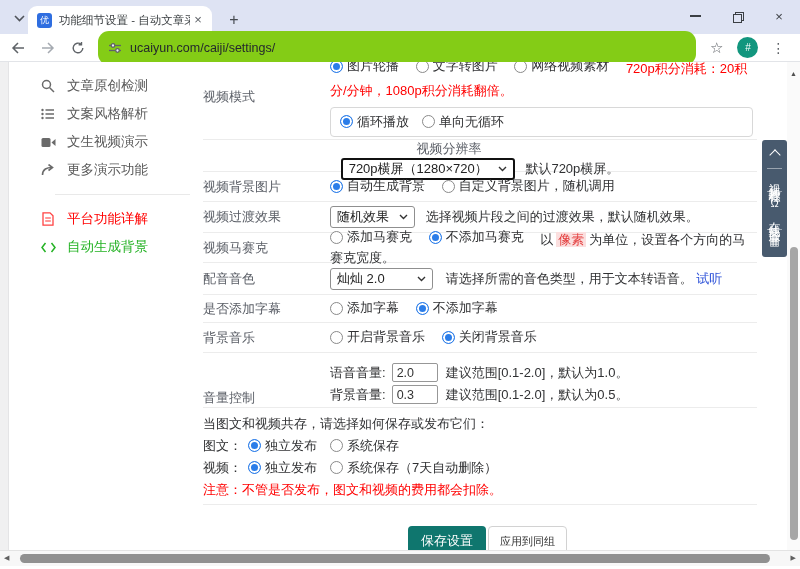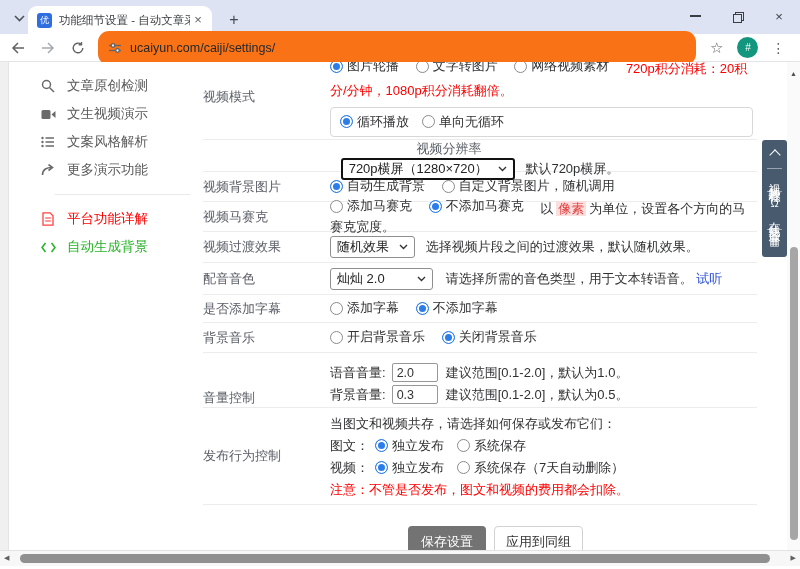--- a/index.html
+++ b/index.html
@@ -16,21 +16,21 @@
   .newtab { position:absolute; left:222px; top:9px; width:24px; height:22px; color:#454a50; font-size:16px; text-align:center; line-height:21px; cursor:pointer; }
   .wincontrols { position:absolute; right:0; top:0; height:32px; display:flex; }
   .winbtn { width:42px; height:32px; display:flex; align-items:center; justify-content:center; color:#3b3f44; font-size:13px; cursor:pointer; }
   .win-min { width:11px; height:1.4px; background:#3b3f44; display:block; }
   .win-restore { position:relative; width:9px; height:9px; display:block; }
   .win-restore:before { content:""; position:absolute; left:2.5px; top:0; width:7px; height:7px; border:1.2px solid #3b3f44; background:transparent; }
   .win-restore:after { content:""; position:absolute; left:0; top:2.5px; width:7px; height:7px; border:1.2px solid #3b3f44; background:#dee3f3; }
 
   .toolbar { position:absolute; left:0; top:34px; width:800px; height:28px; background:#fff; border-bottom:1px solid #e2e4e8; display:flex; align-items:center; }
   .navbtn { width:24px; height:24px; display:flex; align-items:center; justify-content:center; margin-left:6px; border-radius:50%; cursor:pointer; }
-  .urlbar { margin-left:8px; width:598px; height:34px; background:#f97316; border-radius:11px; display:flex; align-items:center; padding:0 10px; cursor:text; }
+  .urlbar { margin-left:8px; width:598px; height:34px; background:#84cc16; border-radius:11px; display:flex; align-items:center; padding:0 10px; cursor:text; }
   .url-text { font-size:12.5px; color:#24282d; margin-left:8px; white-space:nowrap; }
   .star { margin-left:14px; color:#5f6368; font-size:15px; cursor:pointer; }
   .avatar { margin-left:14px; width:21px; height:21px; border-radius:50%; background:#12967e; color:#fff; font-size:10px; display:flex; align-items:center; justify-content:center; cursor:pointer; }
   .menu-dots { margin-left:13px; color:#5f6368; font-size:14px; cursor:pointer; }
 
   
   .page { position:absolute; left:0; top:62px; width:800px; height:488px; background:#fff; overflow:hidden; }
   .left-strip { position:absolute; left:0; top:0; width:9px; height:488px; background:#f0f0f1; border-right:1px solid #e4e4e6; }
 
   .sidebar { position:absolute; left:10px; top:0; width:190px; height:488px; background:#fff; padding-top:10px; }
@@ -61,22 +61,22 @@
   .r1box { margin-top:5px; width:423px; height:30px; border:1px solid #d8d8d8; border-radius:4px; display:flex; align-items:center; padding-left:9px; }
   .row2 { height:32px;flex-direction:column; } .row3 { height:30px; } .row4 { height:30px; }
   .row5 { height:31px; } .row6 { height:32px; } .row7 { height:28px; } .row8 { height:30px; }
   .row9 { height:55px;align-items:flex-end; } .row9 .vline { display:flex; align-items:center; margin:3px 0; }
   .row9 .vlab { margin-right:6px; }
   .row9 .vnote { margin-left:8px; }
   .row10 { height:97px; align-items:center; }
   .pline { display:flex; align-items:center; line-height:21px; margin:1px 0; }
   .plab { margin-right:6px; }
   .btnrow { padding-top:21px; display:flex; }
-  .btn-save { margin-left:205px; background:#737373; color:#fff; border:none; border-radius:4px; font-size:13px; padding:6px 13px; font-family:inherit; cursor:pointer; }
-  .btn-apply { margin-left:8px; background:#fff; color:#333; border:1px solid #d2d2d2; border-radius:4px; font-size:13px; padding:6px 11px; font-family:inherit; cursor:pointer; }
+  .btn-save { margin-left:205px; background:#0f766e; color:#fff; border:none; border-radius:4px; font-size:13px; padding:6px 13px; font-family:inherit; cursor:pointer; }
+  .btn-apply { margin-left:2px; background:#fff; color:#333; border:1px solid #d2d2d2; border-radius:4px; font-size:11px; padding:6px 11px; font-family:inherit; cursor:pointer; }
 
   
   .side-tools { position:absolute; right:13px; top:78px; width:25px; background:#485a6e; border-radius:3px; color:#fff; display:flex; flex-direction:column; align-items:center; padding:8px 0 7px 0; z-index:5; }
   .chev-up { width:8px; height:8px; border-left:1.5px solid #fff; border-top:1.5px solid #fff; transform:rotate(45deg); margin:3px 0 4px 0; cursor:pointer; }
   .st-div { width:15px; border-top:1px solid rgba(255,255,255,.45); margin:5px 0; }
   .vtext { writing-mode:vertical-rl; font-size:12px; letter-spacing:3px; line-height:14px; cursor:pointer; }
   .st-icon { font-size:11px; line-height:13px; margin-bottom:2px; cursor:pointer; }
 
   
   .vscroll { position:absolute; right:0; top:0; width:13px; height:488px; background:#fafafa; }
@@ -154,42 +154,42 @@
         <span class="sicon">
           <svg width="14" height="14" viewBox="0 0 14 14">
               <circle cx="5.5" cy="5.5" r="4" fill="none" stroke="currentColor" stroke-width="1.5"></circle>
               <line x1="8.7" y1="8.7" x2="13" y2="13" stroke="currentColor" stroke-width="1.5"></line>
             </svg>
         </span>
         <span>文章原创检测</span>
       </div>
       <div class="side-item">
         <span class="sicon">
-          <svg width="15" height="11" viewBox="0 0 15 11">
-              <rect x="0.5" y="1" width="9" height="9" rx="1.5" fill="currentColor"></rect>
-              <polygon points="10.5,5.5 14.5,2 14.5,9" fill="currentColor"></polygon>
-            </svg>
-        </span>
-        <span>文生视频演示</span>
-      </div>
-      <div class="side-item">
-        <span class="sicon">
           <svg width="14" height="12" viewBox="0 0 14 12">
               <circle cx="1.5" cy="2" r="1.2" fill="currentColor"></circle>
               <circle cx="1.5" cy="6" r="1.2" fill="currentColor"></circle>
               <circle cx="1.5" cy="10" r="1.2" fill="currentColor"></circle>
               <line x1="4.5" y1="2" x2="13" y2="2" stroke="currentColor" stroke-width="1.5"></line>
               <line x1="4.5" y1="6" x2="13" y2="6" stroke="currentColor" stroke-width="1.5"></line>
               <line x1="4.5" y1="10" x2="13" y2="10" stroke="currentColor" stroke-width="1.5"></line>
             </svg>
         </span>
         <span>文案风格解析</span>
       </div>
       <div class="side-item">
         <span class="sicon">
+          <svg width="15" height="11" viewBox="0 0 15 11">
+              <rect x="0.5" y="1" width="9" height="9" rx="1.5" fill="currentColor"></rect>
+              <polygon points="10.5,5.5 14.5,2 14.5,9" fill="currentColor"></polygon>
+            </svg>
+        </span>
+        <span>文生视频演示</span>
+      </div>
+      <div class="side-item">
+        <span class="sicon">
           <svg width="14" height="12" viewBox="0 0 14 12">
               <path d="M1.5 11 C1.5 5 6 3.5 11 3.5" fill="none" stroke="currentColor" stroke-width="1.6"></path>
               <path d="M7.5 0.5 L11.5 3.5 L7.5 6.5" fill="none" stroke="currentColor" stroke-width="1.6"></path>
             </svg>
         </span>
         <span>更多演示功能</span>
       </div>
       <div class="side-divider"></div>
       <div class="side-item red">
         <span class="sicon">
@@ -267,50 +267,50 @@
               <span class="dot"></span>
               <span>自动生成背景</span>
             </span>
           <span class="rd">
               <span class="dot"></span>
               <span>自定义背景图片，随机调用</span>
             </span>
         </div>
       </div>
 
-      <div class="frow row4">
-        <div class="flabel">视频马赛克</div>
-        <div class="fctl">
-          <span class="rd">
-              <span class="dot"></span>
-              <span>添加马赛克</span>
-            </span>
-          <span class="rd sel">
-              <span class="dot"></span>
-              <span>不添加马赛克</span>
-            </span>
-          <span>以</span><span class="hl-pixel">像素</span><span>为单位，设置各个方向的马赛克宽度。</span>
-        </div>
-      </div>
-
       <div class="frow row5">
         <div class="flabel">视频过渡效果</div>
         <div class="fctl">
           <span class="sel-box">
             <span>随机效果</span>
             <span class="chev">
                 <svg width="9" height="6" viewBox="0 0 9 6">
                   <polyline points="1,1 4.5,4.5 8,1" fill="none" stroke="currentColor" stroke-width="1.4"></polyline>
                 </svg>
               </span>
           </span>
           <span style="margin-left:7px;">选择视频片段之间的过渡效果，默认随机效果。</span>
         </div>
       </div>
 
+      <div class="frow row4">
+        <div class="flabel">视频马赛克</div>
+        <div class="fctl">
+          <span class="rd">
+              <span class="dot"></span>
+              <span>添加马赛克</span>
+            </span>
+          <span class="rd sel">
+              <span class="dot"></span>
+              <span>不添加马赛克</span>
+            </span>
+          <span>以</span><span class="hl-pixel">像素</span><span>为单位，设置各个方向的马赛克宽度。</span>
+        </div>
+      </div>
+
       <div class="frow row6">
         <div class="flabel">配音音色</div>
         <div class="fctl">
           <span class="sel-box" style="min-width:103px;">
             <span>灿灿 2.0</span>
             <span class="chev">
                 <svg width="9" height="6" viewBox="0 0 9 6">
                   <polyline points="1,1 4.5,4.5 8,1" fill="none" stroke="currentColor" stroke-width="1.4"></polyline>
                 </svg>
               </span>
@@ -358,21 +358,20 @@
           </div>
           <div class="vline">
             <span class="vlab">背景音量:</span>
             <input class="txtinput" value="0.3" style="">
             <span class="vnote">建议范围[0.1-2.0]，默认为0.5。</span>
           </div>
         </div>
       </div>
 
       <div class="frow row10">
-        <div class="flabel">发布行为控制</div>
         <div class="fctl">
           <div class="pline">当图文和视频共存，请选择如何保存或发布它们：</div>
           <div class="pline">
             <span class="plab">图文：</span>
             <span class="rd sel">
                 <span class="dot"></span>
                 <span>独立发布</span>
               </span>
             <span class="rd">
                 <span class="dot"></span>

